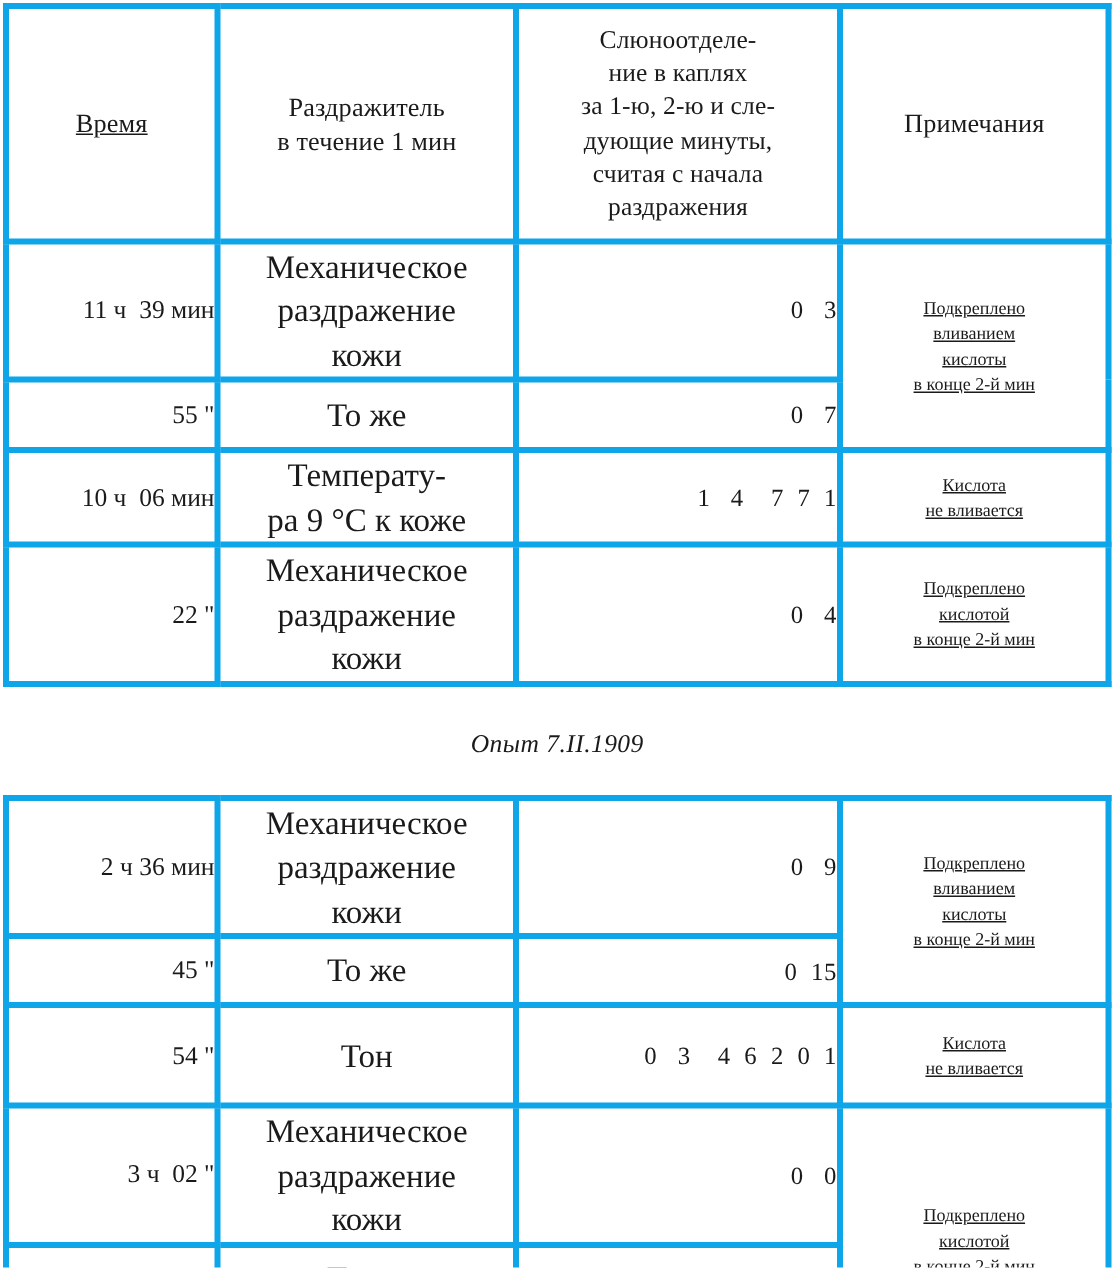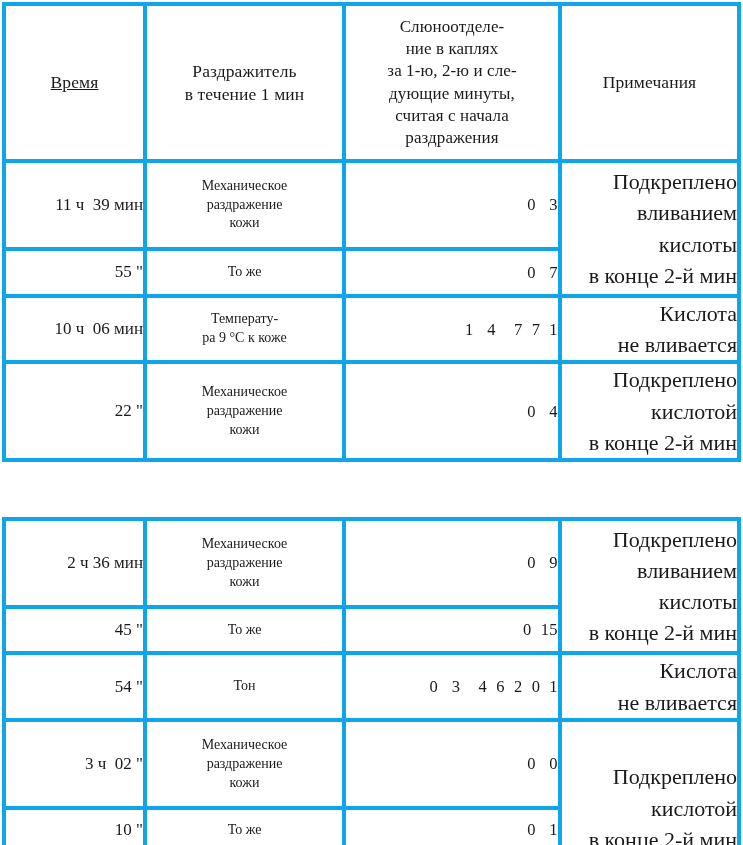--- a/index.html
+++ b/index.html
@@ -60,37 +60,38 @@
   
   .c-time-cell {
     text-align: right;
     font-size: 17px;
     line-height: 1.3;
     padding: 6px 4px;
     white-space: pre;
   }
   .c-stim-cell {
     text-align: center;
-    font-size: 14px;
+    font-size: 22px;
     line-height: 1.34;
     padding: 7px 6px;
   }
   .c-drops-cell {
     text-align: right;
     font-size: 16.5px;
     line-height: 1.3;
     padding: 7px 0 7px 22px;
     white-space: pre;
     letter-spacing: 0.4px;
   }
   .c-notes-cell {
-    text-align: right;
-    font-size: 22px;
+    text-align: center;
+    font-size: 12px;
     line-height: 1.42;
     padding: 6px 4px;
+    text-decoration: underline;
   }
 
   .line { display: block; }
 
   
   .caption {
     text-align: center;
     font-style: italic;
     font-size: 17px;
     line-height: 1;
@@ -189,20 +190,21 @@
         <td class="c-notes-cell">
           <span class="line">Подкреплено</span>
           <span class="line">кислотой</span>
           <span class="line">в конце 2-й мин</span>
         </td>
       </tr>
     </tbody>
   </table>
 
   <div class="gap-top"></div>
+  <div class="caption">Опыт 7.II.1909</div>
   <div class="gap-bottom"></div>
 
   <table class="exp">
     <colgroup>
       <col class="c-time">
         <col class="c-stim">
         <col class="c-drops">
         <col class="c-notes">
     </colgroup>
     <tbody>

